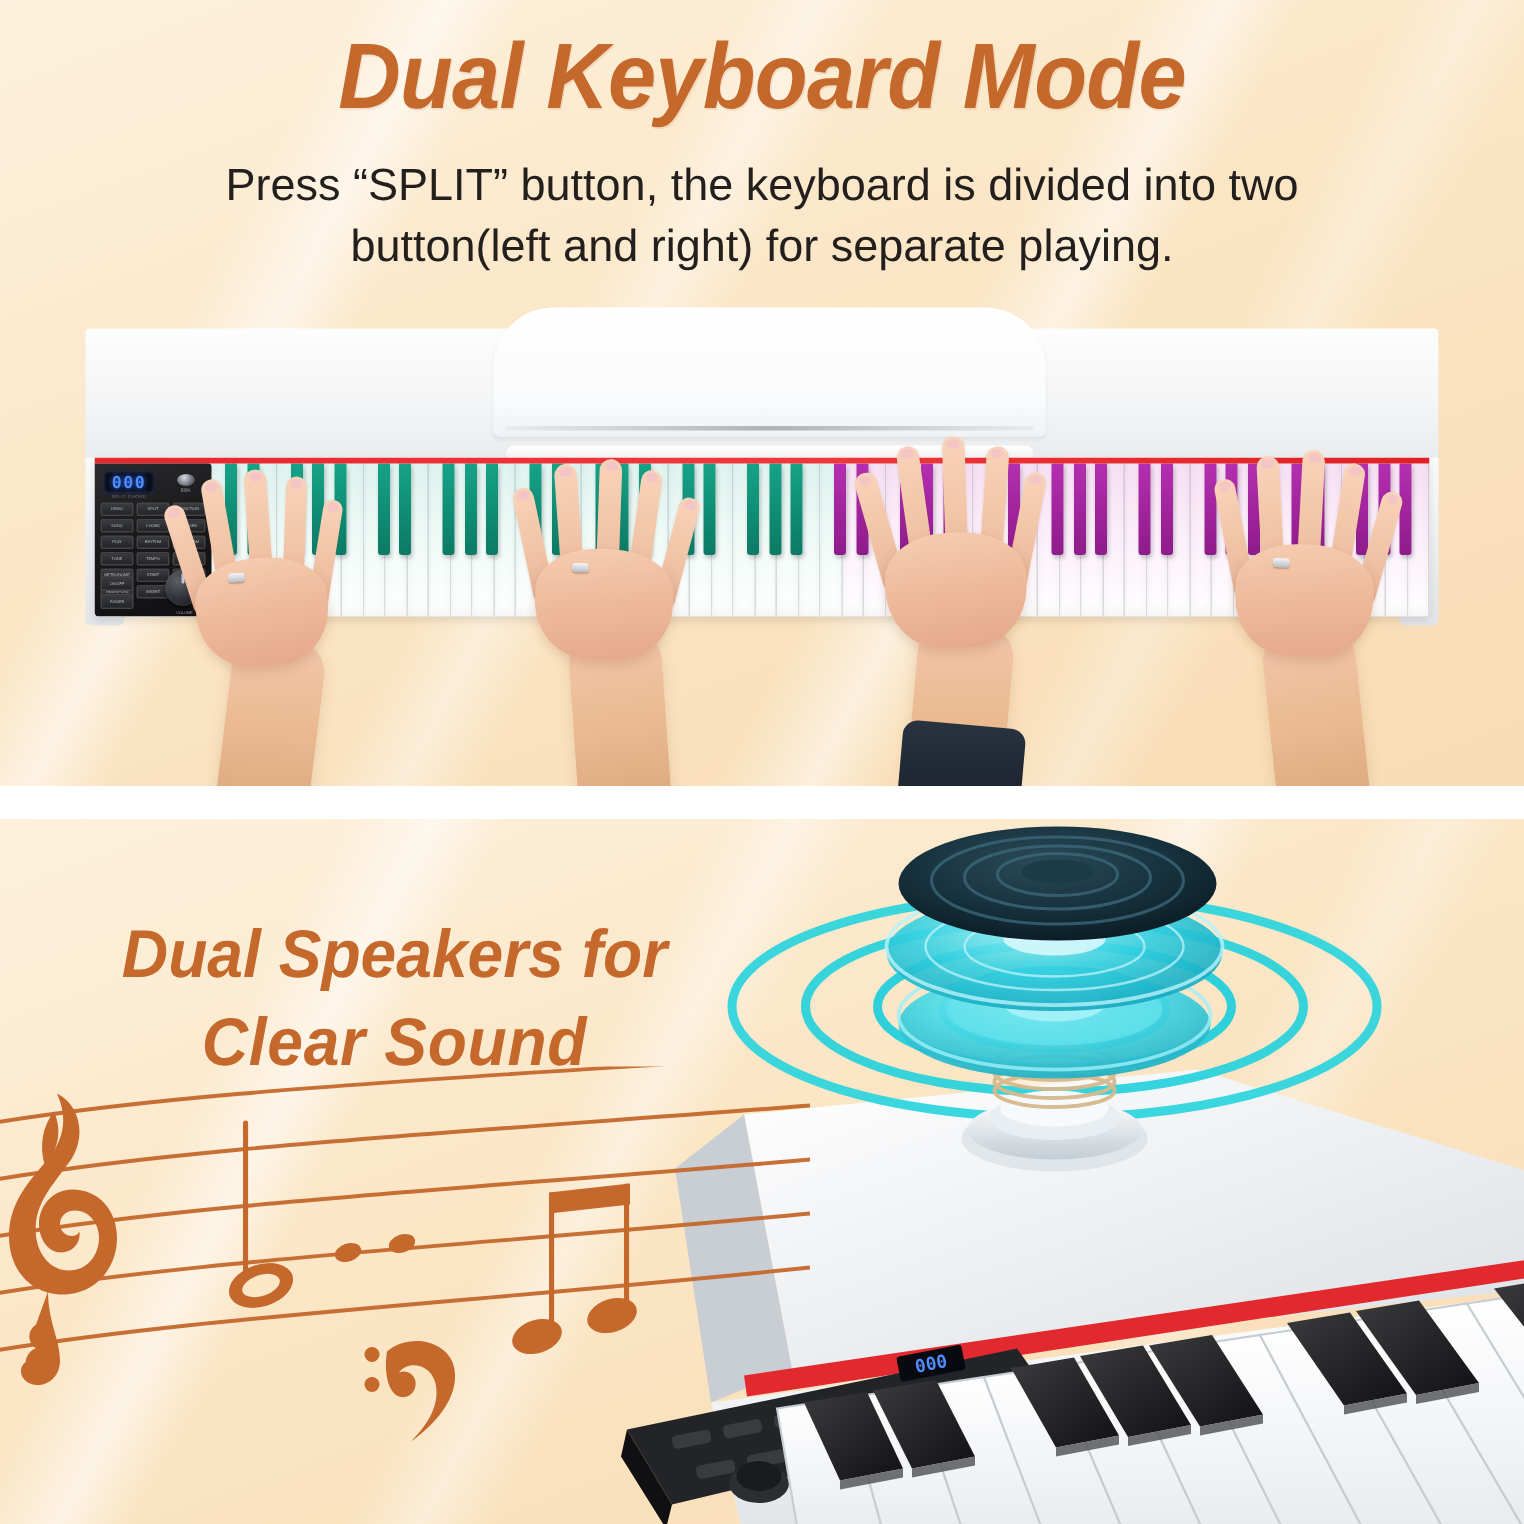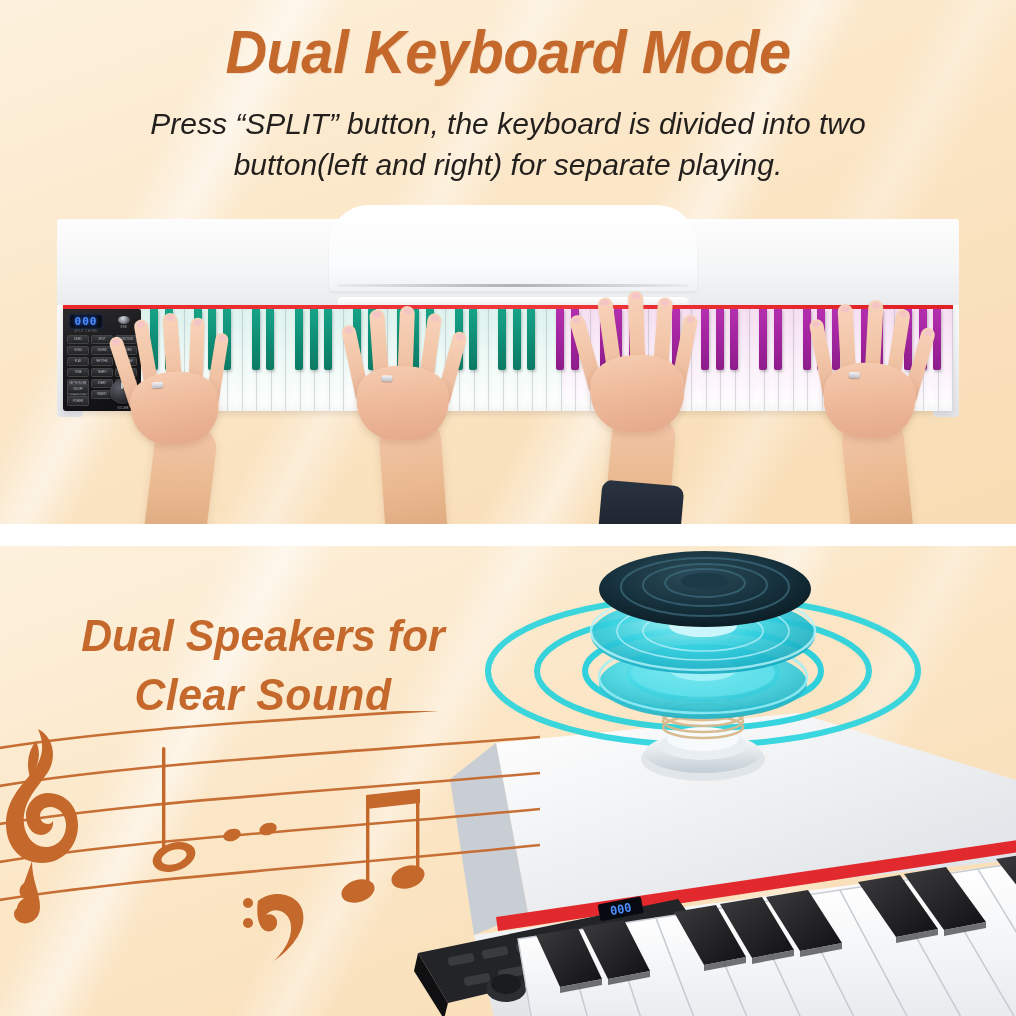--- a/index.html
+++ b/index.html
@@ -174,21 +174,21 @@
 
   
   .speaker{position:absolute;left:468px;top:-10px;width:470px;height:260px;z-index:14;}
 
   
   .piano-bottom{position:absolute;left:378px;top:162px;width:700px;height:330px;z-index:12;overflow:hidden;}
 
   
   .staff{position:absolute;left:-20px;top:170px;width:560px;height:290px;z-index:22;}
 
-  .nowrap{white-space:nowrap;font-style:italic;}
+  .nowrap{white-space:nowrap;}
 </style>
 </head>
 <body>
 
 <div class="stage">
 
   <div class="panel panel-top">
     <div class="bgwash"></div>
 
     <div class="title title-top">Dual Keyboard Mode</div>

